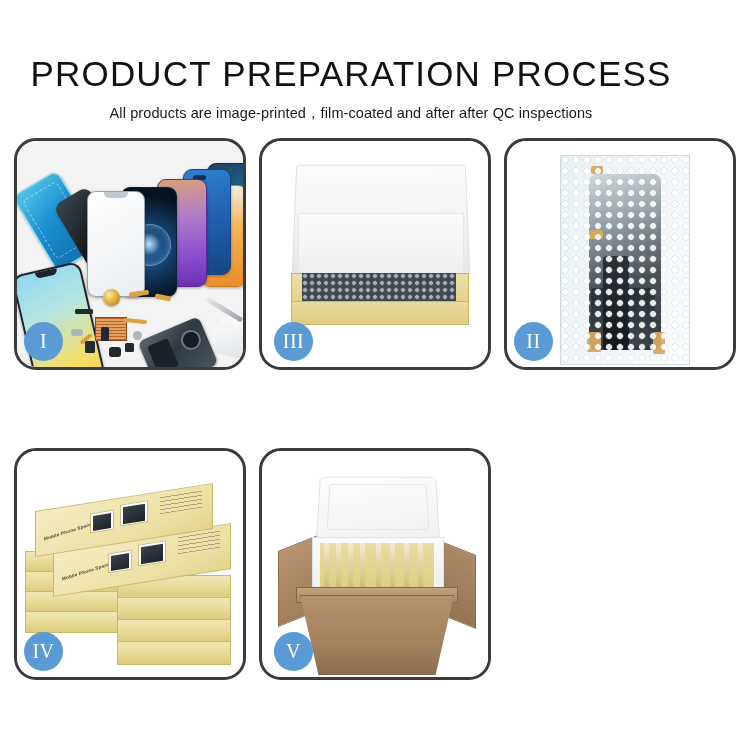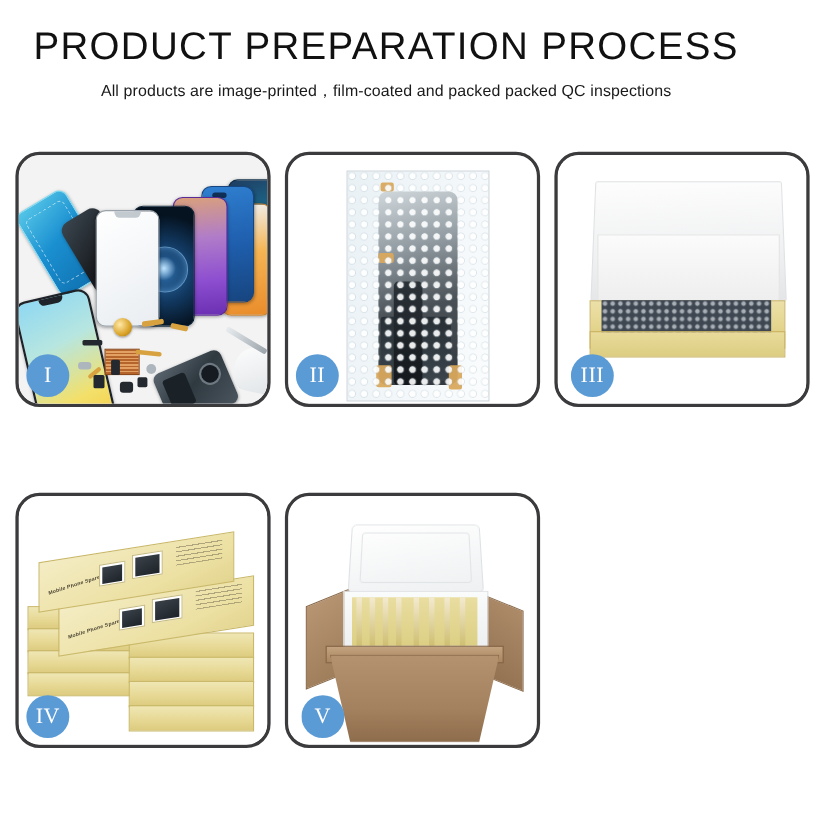--- a/index.html
+++ b/index.html
@@ -11,21 +11,21 @@
     width: 750px;
     height: 750px;
     font-family: "Liberation Sans", sans-serif;
     overflow: hidden;
     position: relative;
   }
 
   
   .header {
     width: 702px;
-    padding-top: 25px;
+    padding-top: 56px;
     text-align: center;
   }
   .main-title {
     font-size: 35px;
     font-weight: 500;
     letter-spacing: 1.2px;
     color: #111111;
     line-height: 1.05;
     margin: 0;
     white-space: nowrap;
@@ -426,21 +426,21 @@
     background: linear-gradient(180deg,#b09271 0%,#a3855f 70%,#977954 100%);
     clip-path: polygon(0 28%, 100% 0, 100% 72%, 0 100%);
   }
   .c-tab { position:absolute; background:#a98d69; opacity:.9; }
 </style>
 </head>
 <body>
 
 <div class="header">
   <h1 class="main-title">PRODUCT PREPARATION PROCESS</h1>
-  <p class="sub-title">All products are image-printed，film-coated and packed packed QC inspections</p>
+  <p class="sub-title">All products are image-printed，film-coated and after after QC inspections</p>
 </div>
 
 <div class="grid">
 
   <div class="panel">
     <div class="stage">
       <div class="p1-bg"></div>
 
       <div class="phone ph-a"></div>
       <div class="phone ph-b"></div>
@@ -468,49 +468,49 @@
 
       <div class="smallsilver" style="left:54px; top:188px; width:12px; height:7px; border-radius:3px;"></div>
       <div class="smallsilver" style="left:116px; top:190px; width:9px; height:9px; border-radius:50%;"></div>
       <div class="smallsilver" style="left:200px; top:206px; width:11px; height:6px;"></div>
 
       <div class="chassis"></div>
       <div class="hand"></div>
       <div class="tweezer"></div>
     </div>
     <div class="badge">I</div>
+  </div>
+
+  <div class="panel">
+    <div class="stage">
+      <div class="p3-bg"></div>
+      <div class="p3-lid"></div>
+      <div class="p3-foam"></div>
+      <div class="p3-tray"></div>
+      <div class="p3-bubble"></div>
+      <div class="p3-tray-front"></div>
+    </div>
+    <div class="badge nudge">III</div>
   </div>
 
   <div class="panel">
     <div class="stage">
       <div class="p2-bg"></div>
       <div class="bag">
         <div class="inner-part"></div>
         <div class="inner-strip"></div>
         <div class="inner-dark"></div>
         <div class="tape" style="left:30px; top:10px; width:12px; height:8px;"></div>
         <div class="tape" style="left:28px; top:74px; width:14px; height:9px;"></div>
         <div class="tape" style="left:26px; top:176px; width:14px; height:20px;"></div>
         <div class="tape" style="left:92px; top:176px; width:12px; height:22px;"></div>
         <div class="bag-bubbles"></div>
       </div>
     </div>
     <div class="badge">II</div>
-  </div>
-
-  <div class="panel">
-    <div class="stage">
-      <div class="p3-bg"></div>
-      <div class="p3-lid"></div>
-      <div class="p3-foam"></div>
-      <div class="p3-tray"></div>
-      <div class="p3-bubble"></div>
-      <div class="p3-tray-front"></div>
-    </div>
-    <div class="badge nudge">III</div>
   </div>
 
   <div class="panel">
     <div class="stage">
       <div class="p4-bg"></div>
       <div class="stack">
 
         <div class="sbox" style="left:0px; top:72px; width:104px; height:20px;"></div>
         <div class="sbox" style="left:0px; top:92px; width:104px; height:20px;"></div>
         <div class="sbox" style="left:0px; top:112px; width:104px; height:20px;"></div>

